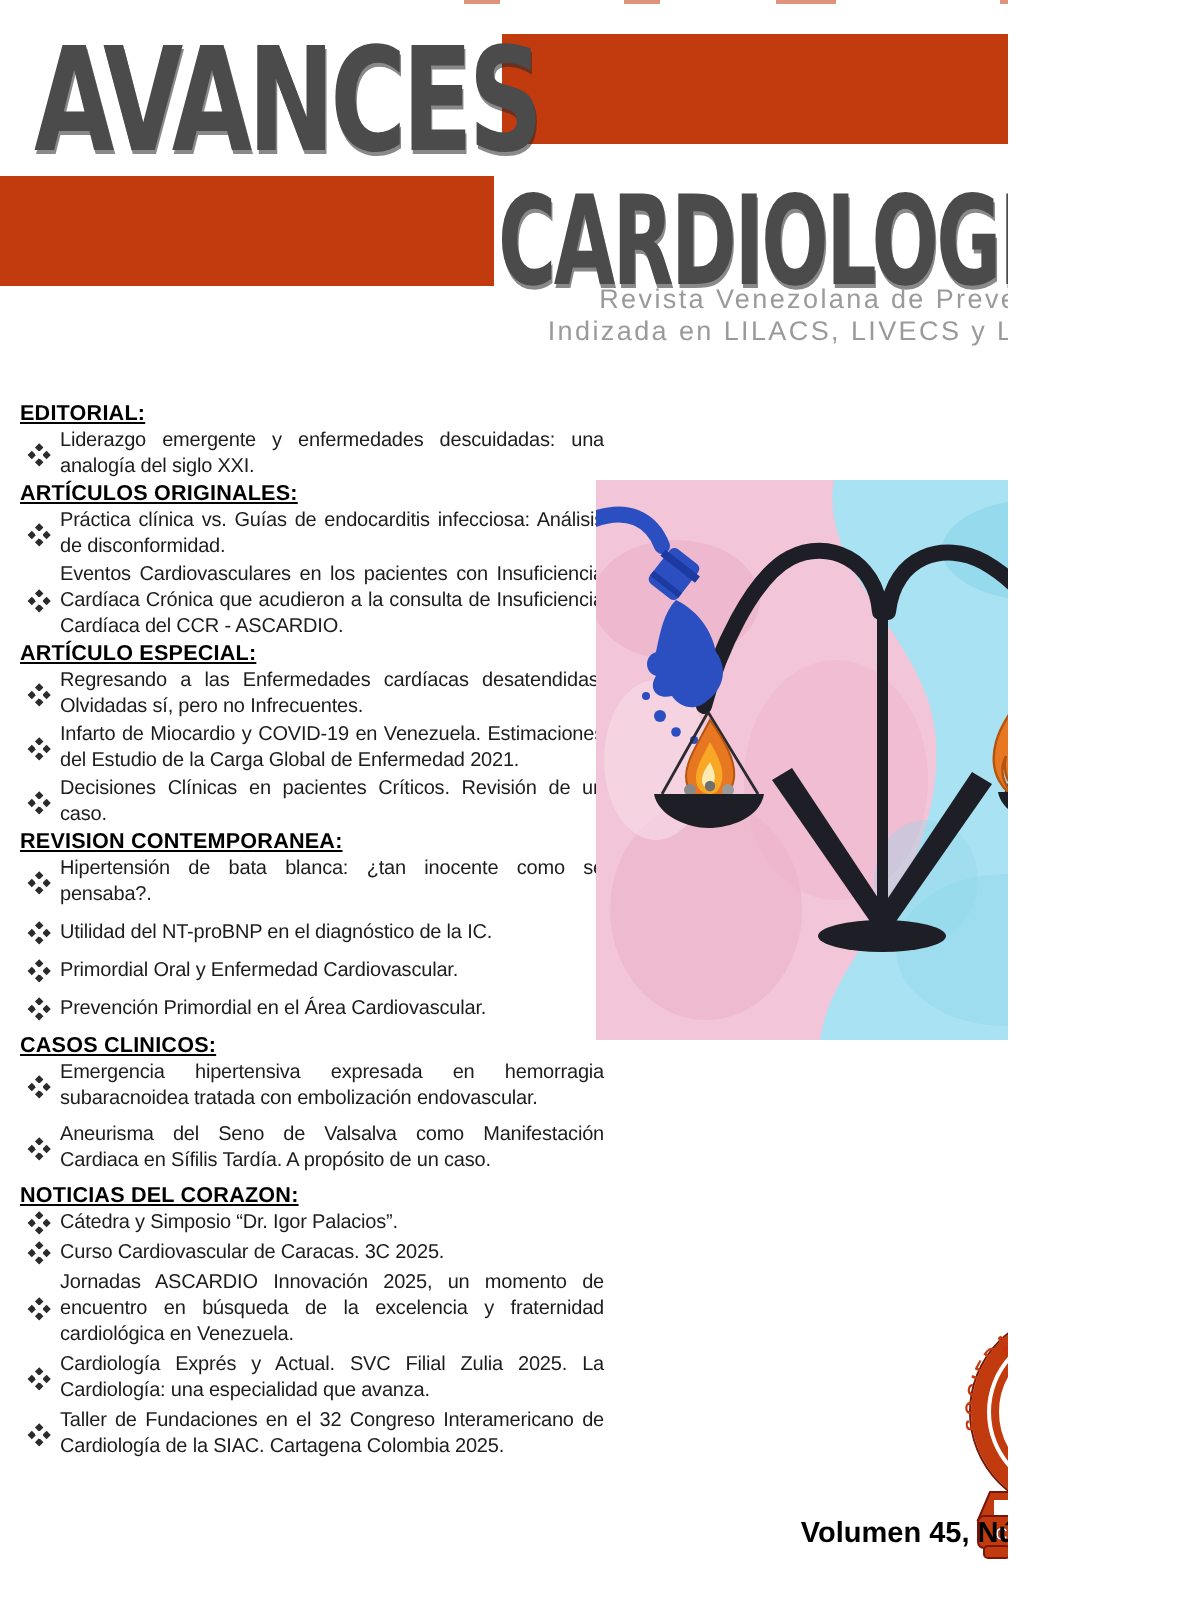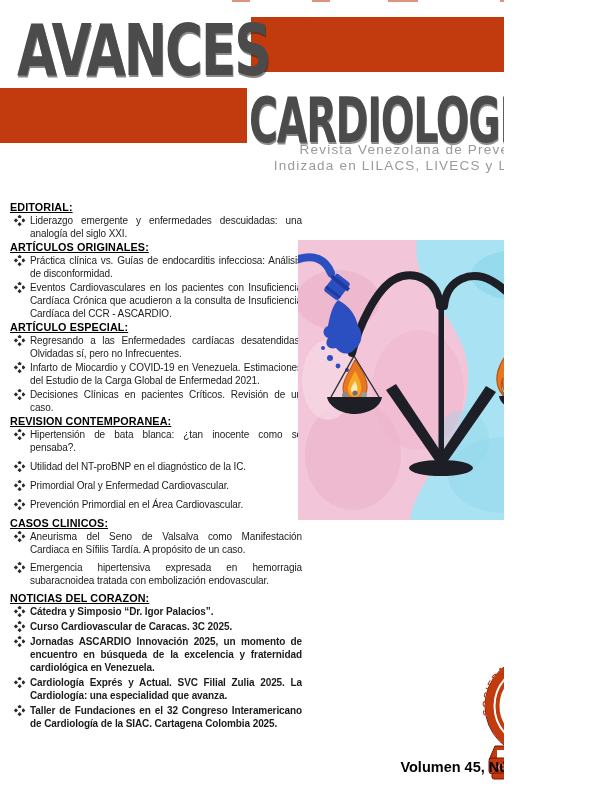--- a/index.html
+++ b/index.html
@@ -16,24 +16,24 @@
   .title-cardio{left:249px;top:90px;font-size:62px;letter-spacing:-2px;transform:scaleX(.64);line-height:1;}
   .issn-block{position:absolute;left:8px;top:139px;font-size:11px;font-weight:bold;line-height:13.5px;color:#111;}
   .subtitle{position:absolute;left:250px;top:142px;width:347px;text-align:center;color:#9a9a9a;
             font-size:13.5px;letter-spacing:1.2px;line-height:16px;white-space:nowrap;}
   .top-mark{position:absolute;top:0;height:2px;background:#c23b0e;opacity:.55;}
 
   
   .toc{position:absolute;left:10px;top:200px;width:292px;}
   .toc-heading{font-size:10.8px;font-weight:bold;text-decoration:underline;color:#000;
                letter-spacing:.1px;line-height:13px;margin-top:1px;}
-  .toc-item{display:flex;align-items:flex-start;margin-bottom:1px;}
+  .toc-item{display:flex;align-items:center;margin-bottom:1px;}
   .toc-section.s4 .toc-item{margin-bottom:6px;}
   .toc-section.s5 .toc-item{margin-bottom:5px;}
-  .toc-section.s6 .toc-item{margin-bottom:2px;font-weight:bold;}
+  .toc-section.s6 .toc-item{margin-bottom:2px;}
   .bullet-icon{flex:0 0 20px;position:relative;height:13px;}
   .bullet-icon::before{content:"";position:absolute;left:8px;top:5px;width:3.2px;height:3.2px;
       background:transparent;transform:rotate(45deg);
       box-shadow:2.6px 2.6px 0 #2b2b2b,-2.6px -2.6px 0 #2b2b2b,2.6px -2.6px 0 #2b2b2b,-2.6px 2.6px 0 #2b2b2b;}
   .itext{flex:1;font-size:10px;line-height:13px;text-align:justify;color:#1c1c1c;
          letter-spacing:-.1px;white-space:pre-line;}
 
   
   .artwork{position:absolute;left:298px;top:240px;width:294px;height:280px;}
   .logo{position:absolute;left:477px;top:648px;width:116px;height:134px;}
@@ -114,25 +114,25 @@
         </div>
         <div class="toc-item">
           <span class="bullet-icon"></span>
           <span class="itext">Prevención Primordial en el Área Cardiovascular.</span>
         </div>
       </div>
       <div class="toc-section s5">
         <div class="toc-heading">CASOS CLINICOS:</div>
         <div class="toc-item">
           <span class="bullet-icon"></span>
+          <span class="itext">Emergencia hipertensiva expresada en hemorragia subaracnoidea tratada con embolización endovascular.</span>
+        </div>
+        <div class="toc-item">
+          <span class="bullet-icon"></span>
           <span class="itext">Aneurisma del Seno de Valsalva como Manifestación Cardiaca en Sífilis Tardía. A propósito de un caso.</span>
-        </div>
-        <div class="toc-item">
-          <span class="bullet-icon"></span>
-          <span class="itext">Emergencia hipertensiva expresada en hemorragia subaracnoidea tratada con embolización endovascular.</span>
         </div>
       </div>
       <div class="toc-section s6">
         <div class="toc-heading">NOTICIAS DEL CORAZON:</div>
         <div class="toc-item">
           <span class="bullet-icon"></span>
           <span class="itext">Cátedra y Simposio “Dr. Igor Palacios”.</span>
         </div>
         <div class="toc-item">
           <span class="bullet-icon"></span>

